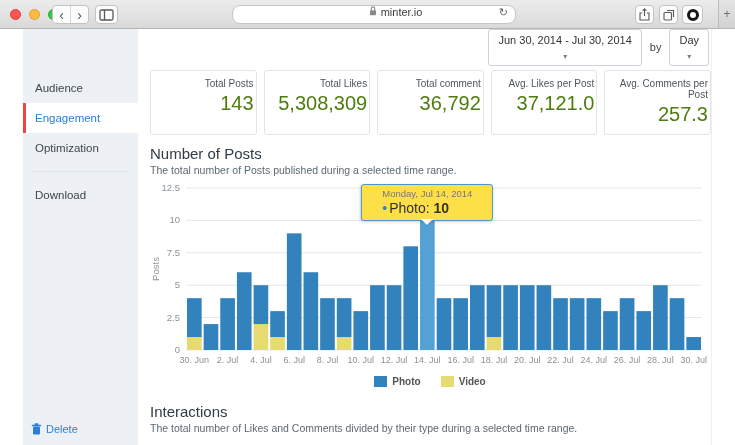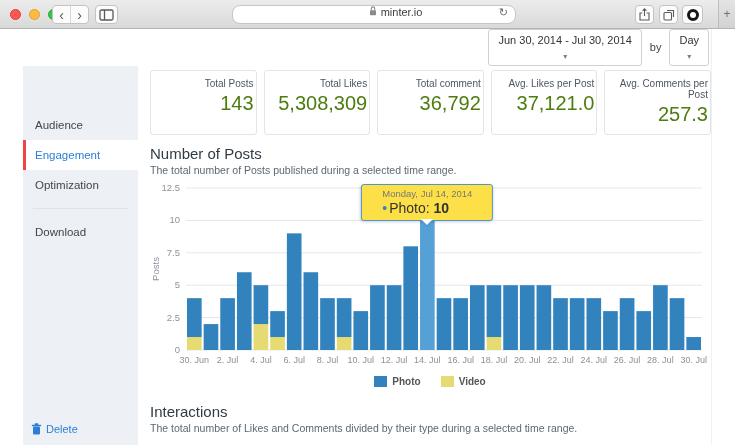--- a/index.html
+++ b/index.html
@@ -37,21 +37,21 @@
   .ring { width:12px; height:12px; border:3.5px solid #161616; border-radius:50%;
           display:inline-block; background:#fff; }
   .newtab { position:absolute; right:0; top:0; bottom:0; width:17px;
             border-left:1px solid #bdbdbd; background:linear-gradient(#e4e4e4,#d2d2d2);
             display:flex; align-items:center; justify-content:center;
             color:#707070; font-size:12px; }
 
   
   .app { position:absolute; top:29px; left:0; right:0; bottom:0; background:#fff; }
   .sidebar { position:absolute; left:23px; top:0; bottom:0; width:115px;
-             background:#edf1f6; padding-top:44px;margin-top:37px; }
+             background:#edf1f6; padding-top:44px; }
   .side-item { padding:9px 0 9px 12px; font-size:11.5px; color:#3f474e; cursor:pointer; }
   .side-item.active { background:#fff; color:#2a7fd4; border-left:3px solid #ef4444;
                       padding-left:9px; }
   .side-divider { height:1px; background:#dde3ea; margin:8px 10px; }
   .delete-link { position:absolute; left:8px; bottom:10px; display:flex;
                  align-items:center; gap:4px; color:#2b80d5; font-size:11px; cursor:pointer; }
 
   .main { position:absolute; left:138px; top:0; bottom:0; width:574px;
           background:#fff; padding:0 0 0 12px; border-right:1px solid #eef1f3; }
 

